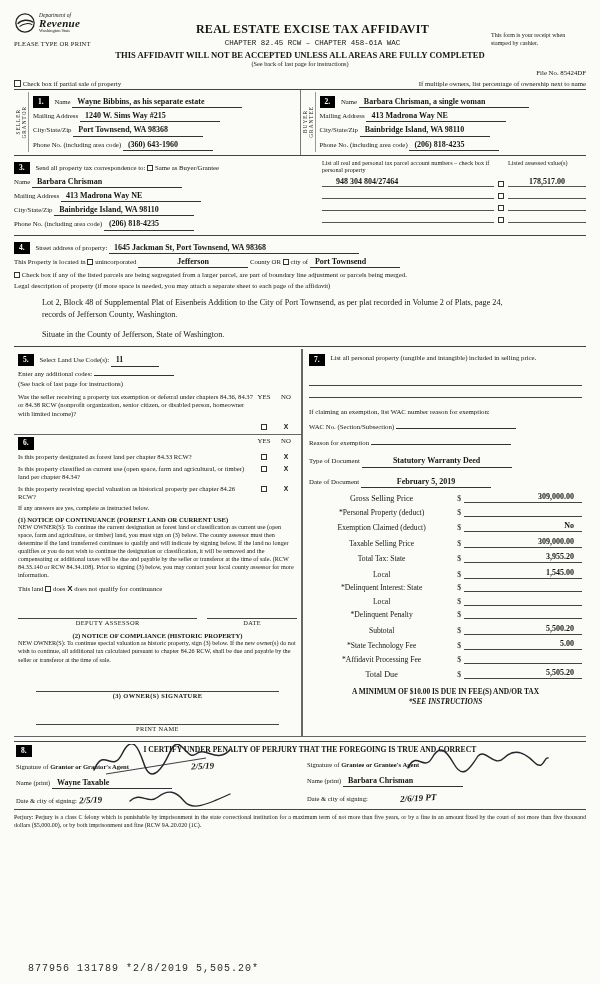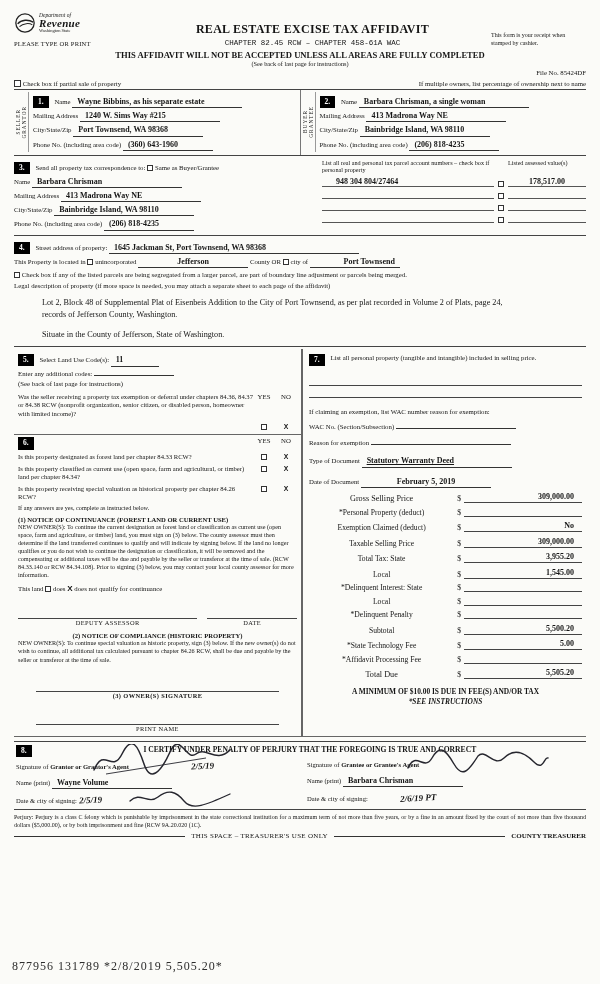--- a/index.html
+++ b/index.html
@@ -80,21 +80,21 @@
   .certify { text-align:center; font-weight:bold; font-size:7.6px; }
   .sigcols { display:flex; gap:14px; margin-top:4px; }
   .sigcol { flex:1; position:relative; }
   .handw { font-style:italic; font-weight:bold; font-size:9px; transform:rotate(-3deg); display:inline-block; }
   .siglbl { font-size:6.6px; }
   .perjury { font-size:6px; line-height:1.3; margin-top:4px; text-align:justify; }
   .treas { display:flex; align-items:center; margin-top:3px; gap:6px; }
   .treas .ln { flex:1; border-top:1px solid #333; }
   .treas .t1 { font-size:7px; letter-spacing:0.3px; }
   .treas .t2 { font-weight:bold; font-size:7px; }
-  .stamp { position:absolute; left:12px; bottom:10px; font-family:Liberation Serif, serif; font-size:12px; letter-spacing:1px; color:#2c2c2c; }
+  .stamp { position:absolute; left:28px; bottom:10px; font-family:Liberation Mono, monospace; font-size:10px; letter-spacing:1px; color:#2c2c2c; }
   svg.sig { position:absolute; pointer-events:none; }
 </style>
 </head>
 <body>
 
 <div class="page">
 
   <div class="hdr">
     <div class="logo-wrap">
       <div class="logo">
@@ -242,21 +242,21 @@
       <span class="uv" style="min-width:250px;">1645 Jackman St, Port Townsend, WA  98368</span>
     </div>
     <div class="frow inline">
       <span class="lbl">This Property is located in</span>
       <span class="cb sm"></span>
       <span class="lbl">unincorporated</span>
       <span class="uv" style="min-width:110px; text-align:center;font-family:Liberation Serif, serif;">Jefferson</span>
       <span class="lbl">County OR</span>
       <span class="cb sm"></span>
       <span class="lbl">city of</span>
-      <span class="uv" style="min-width:90px; text-align:right;">Port Townsend</span>
+      <span class="uv" style="min-width:90px; text-align:left;">Port Townsend</span>
     </div>
     <div class="frow">
       <span class="cb sm"></span>
       <span class="lbl">Check box if any of the listed parcels are being segregated from a larger parcel, are part of boundary line adjustment or parcels being merged.</span>
     </div>
     <div class="frow">
       <span class="lbl">Legal description of property (if more space is needed, you may attach a separate sheet to each page of the affidavit)</span>
     </div>
     <div class="legal">Lot 2, Block 48 of Supplemental Plat of Eisenbeis Addition to the City of Port Townsend, as per plat recorded in Volume 2 of Plats, page 24, records of Jefferson County, Washington.</div>
     <div class="situate">Situate in the County of Jefferson, State of Washington.</div>
@@ -362,21 +362,21 @@
       <div class="frow" style="margin-top:8px;">
         <span class="lbl">WAC No. (Section/Subsection)</span>
         <span class="uv" style="min-width:120px;"></span>
       </div>
       <div class="frow" style="margin-top:8px;">
         <span class="lbl">Reason for exemption</span>
         <span class="uv" style="min-width:140px;"></span>
       </div>
       <div class="frow" style="margin-top:9px;">
         <span class="lbl">Type of Document</span>
-        <span class="uv" style="min-width:150px; text-decoration:underline;">Statutory Warranty Deed</span>
+        <span class="uv" style="min-width:150px; text-align:center;">Statutory Warranty Deed</span>
       </div>
       <div class="frow" style="margin-top:9px;">
         <span class="lbl">Date of Document</span>
         <span class="uv" style="min-width:130px; text-align:center;">February 5, 2019</span>
       </div>
 
       <div class="money">
         <div class="mrow">
           <span class="mlbl" style="font-size:8.2px;">Gross Selling Price</span>
           <span class="dollar">$</span>
@@ -460,21 +460,21 @@
           <path d="M8 26 C 18 2, 26 30, 36 10 S 52 2, 58 20 S 74 30, 84 8 S 100 18, 110 10 S 130 20, 144 6" fill="none" stroke="#26262e" stroke-width="1.5" stroke-linecap="round"></path>
           <path d="M20 30 L 120 14" fill="none" stroke="#26262e" stroke-width="0.9"></path>
         </svg>
         <div class="frow">
           <span class="siglbl">Signature of</span>
           <b class="siglbl">Grantor or Grantor's Agent</b>
           <span class="handw" style="margin-left:60px;">2/5/19</span>
         </div>
         <div class="frow" style="margin-top:7px;">
           <span class="siglbl">Name (print)</span>
-          <span class="uv" style="min-width:120px;">Wayne Volume</span>
+          <span class="uv" style="min-width:120px;">Wayne Taxable</span>
         </div>
         <div class="frow" style="margin-top:6px; position:relative;">
           <span class="siglbl">Date &amp; city of signing:</span>
           <span class="handw">2/5/19</span>
           <svg class="sig" style="left:110px; top:-6px;" width="110" height="18" viewBox="0 0 110 18">
             <path d="M4 12 C 14 2, 22 16, 32 8 S 50 2, 58 12 S 80 16, 104 5" fill="none" stroke="#26262e" stroke-width="1.3" stroke-linecap="round"></path>
           </svg>
         </div>
       </div>
       <div class="sigcol">
@@ -491,20 +491,14 @@
         </div>
         <div class="frow" style="margin-top:6px;">
           <span class="siglbl">Date &amp; city of signing:</span>
           <span class="handw" style="margin-left:30px;">2/6/19  PT</span>
         </div>
       </div>
     </div>
   </div>
 
   <div class="perjury">Perjury: Perjury is a class C felony which is punishable by imprisonment in the state correctional institution for a maximum term of not more than five years, or by a fine in an amount fixed by the court of not more than five thousand dollars ($5,000.00), or by both imprisonment and fine (RCW 9A.20.020 (1C).</div>
-  <div class="treas">
-    <span class="ln"></span>
-    <span class="t1">THIS SPACE – TREASURER'S USE ONLY</span>
-    <span class="ln"></span>
-    <span class="t2">COUNTY TREASURER</span>
-  </div>
   <div class="stamp">877956 131789 *2/8/2019 5,505.20*</div>
 </div>
 
 </body></html>

